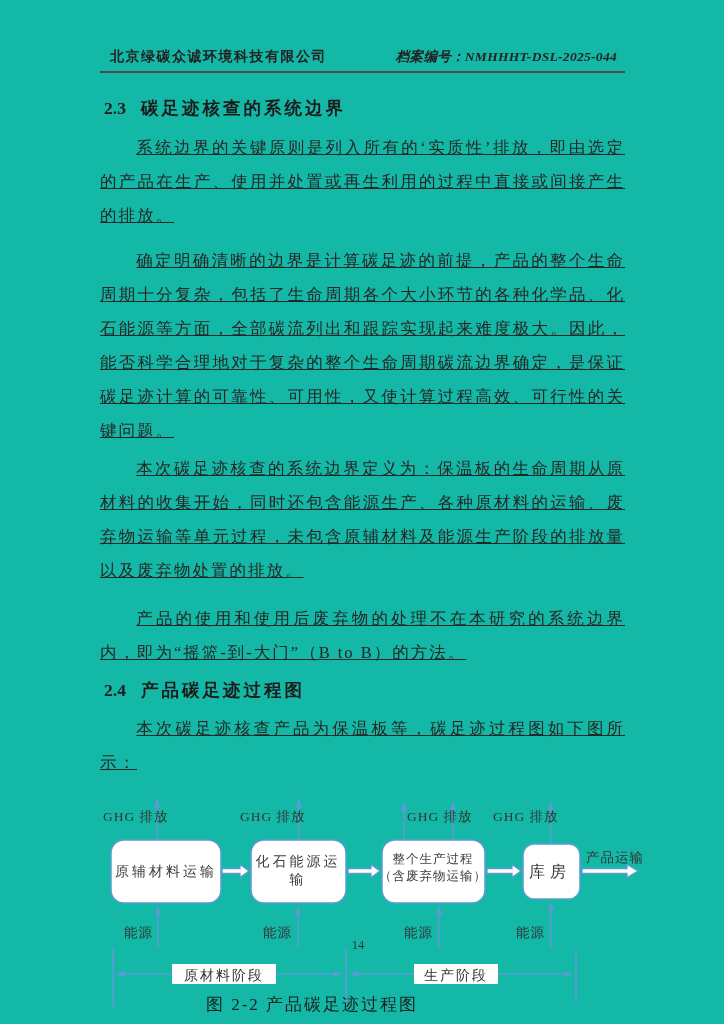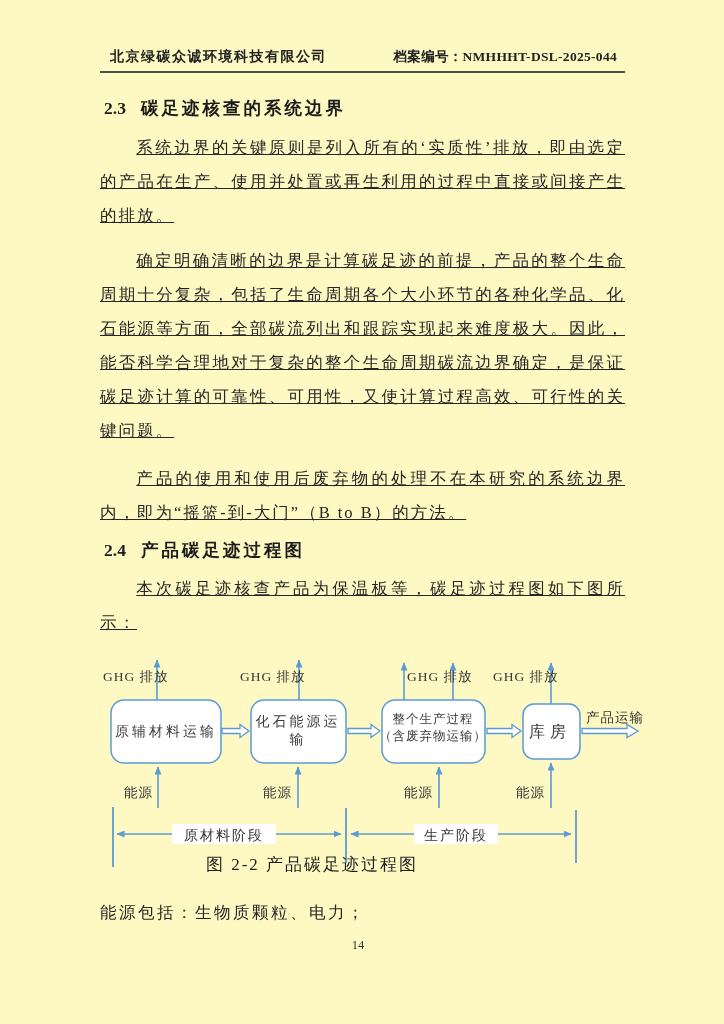--- a/index.html
+++ b/index.html
@@ -1,34 +1,34 @@
 <!DOCTYPE html>
 <html><head>
 <meta charset="utf-8">
 <style>
   html,body{margin:0;padding:0;background:#ffffff;}
   .page{
     position:relative;
     width:724px;height:1024px;
     margin:0 auto;
-    background:#fef9c3;
+    background:#14b8a6;
     box-sizing:border-box;
     padding:48px 99px 0 100px;
     overflow:hidden;
     font-family:"Liberation Serif","DejaVu Serif",serif;
     color:#2e2e2e;
   }
   
   .hdr{
     display:flex;justify-content:space-between;align-items:flex-end;
     padding:0 8px 5px 10px;
     border-bottom:2px solid #4c4c4c;
   }
   .hdr .co{font-size:14px;font-weight:bold;letter-spacing:1.5px;color:#222;}
-  .hdr .no{font-size:13.5px;font-weight:bold;letter-spacing:.3px;color:#222;}
+  .hdr .no{font-size:13.5px;font-weight:bold;letter-spacing:.3px;color:#222;font-style:italic;}
   
   .sec-h{margin:23px 0 0 4px;font-size:17.5px;font-weight:bold;color:#1c1c1c;}
   .sec-h .n{letter-spacing:0;margin-right:15px;}
   .sec-h .t{letter-spacing:3px;}
   .sec-h.h24{margin-top:8px;}
   
   .para{
     margin:11px 0 0 0;
     font-size:16.5px;line-height:34px;letter-spacing:2px;
     text-align:justify;text-justify:inter-ideograph;
@@ -62,20 +62,21 @@
     <span class="co">北京绿碳众诚环境科技有限公司</span>
     <span class="no">档案编号：NMHHHT-DSL-2025-044</span>
   </div>
 
   <div class="sec-h">
     <span class="n">2.3</span><span class="t">碳足迹核查的系统边界</span>
   </div>
 
   <p class="para">系统边界的关键原则是列入所有的‘实质性’排放，即由选定的产品在生产、使用并处置或再生利用的过程中直接或间接产生的排放。</p>
   <p class="para">确定明确清晰的边界是计算碳足迹的前提，产品的整个生命周期十分复杂，包括了生命周期各个大小环节的各种化学品、化石能源等方面，全部碳流列出和跟踪实现起来难度极大。因此，能否科学合理地对于复杂的整个生命周期碳流边界确定，是保证碳足迹计算的可靠性、可用性，又使计算过程高效、可行性的关键问题。</p>
+  <p class="para p3">本次碳足迹核查的系统边界定义为：保温板的生命周期从原材料的收集开始，同时还包含能源生产、各种原材料的运输、废弃物运输等单元过程，未包含原辅材料及能源生产阶段的排放量以及废弃物处置的排放。</p>
   <p class="para p4">产品的使用和使用后废弃物的处理不在本研究的系统边界内，即为“摇篮-到-大门”（B to B）的方法。</p>
 
   <div class="sec-h h24">
     <span class="n">2.4</span><span class="t">产品碳足迹过程图</span>
   </div>
 
   <p class="para p5">本次碳足迹核查产品为保温板等，碳足迹过程图如下图所示：</p>
 
   <div class="figure">
     <svg width="724" height="216" viewBox="0 0 724 216">

